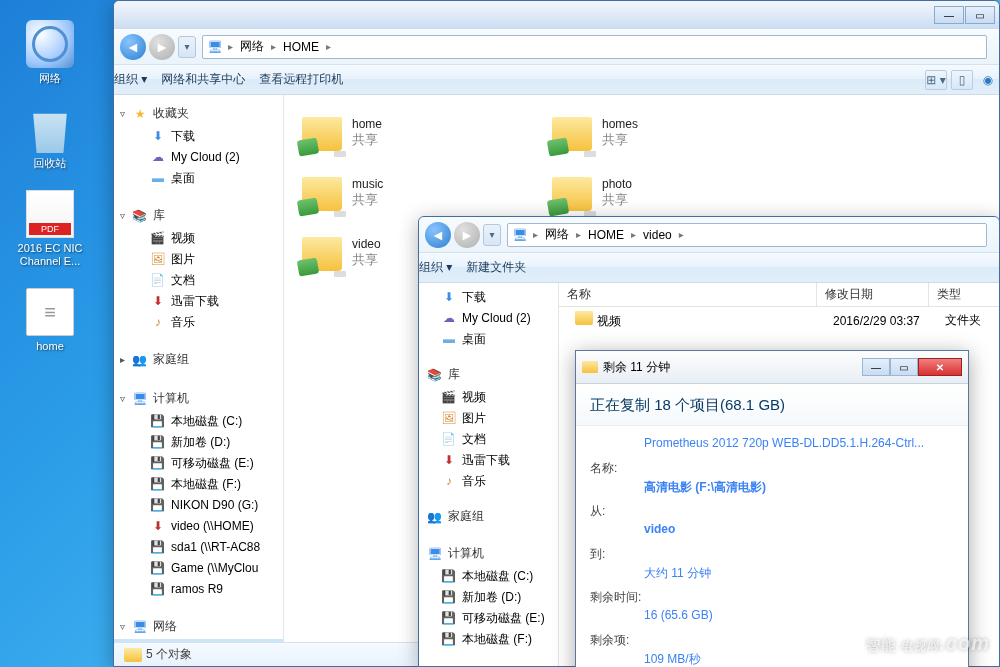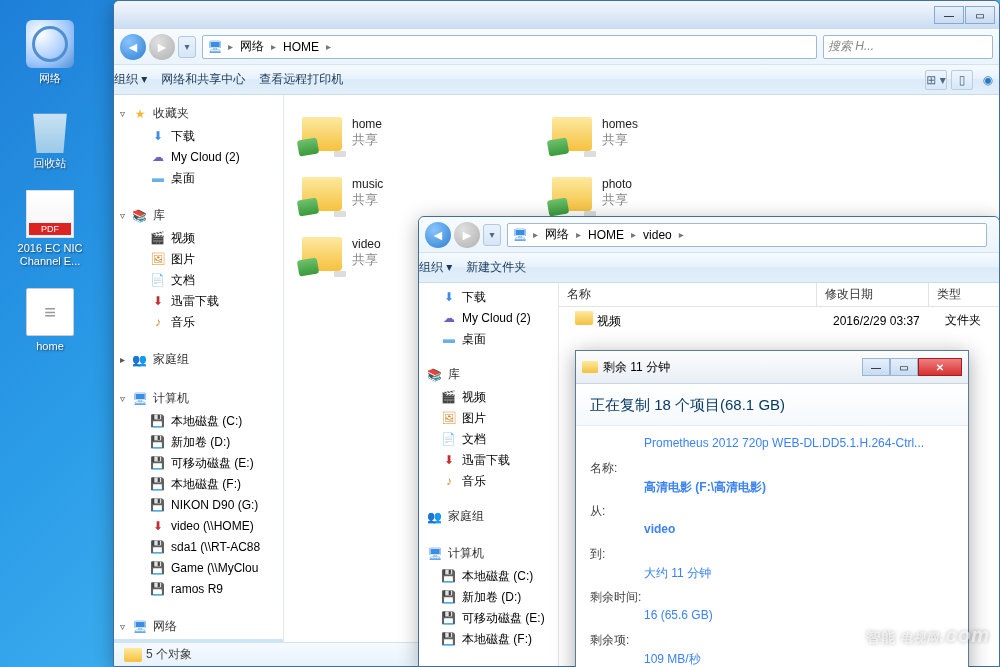--- a/index.html
+++ b/index.html
@@ -86,21 +86,21 @@
 .dlg-val.bold { font-weight:bold; }
 .progress { height:17px; border:1px solid #bcbcbc; background:#e9e9e9; border-radius:2px; margin-top:10px; overflow:hidden; }
 .progress .bar { height:100%; width:5%; background:linear-gradient(#6dd66d,#2da82d); }
 .dlg-foot { display:flex; align-items:center; padding:10px 14px 12px; background:#f3f3f3; border-top:1px solid #e0e0e0; }
 .expand { display:flex; align-items:center; gap:6px; color:#0a5aa0; cursor:pointer; }
 .expand .circ { width:16px; height:16px; border:1px solid #9ab4ce; border-radius:50%; display:flex; align-items:center; justify-content:center; font-size:10px; background:linear-gradient(#fff,#e6f0fa); }
 .btn { margin-left:auto; width:74px; height:22px; background:linear-gradient(#f8f8f8,#e4e4e4); border:1px solid #999; border-radius:3px; }
 
 .folder-sm { width:18px; height:14px; background:linear-gradient(#fde9a0,#f6c13e); border-radius:1px 1px 2px 2px; display:inline-block; margin-right:4px; }
 
-.watermark { position:absolute; right:10px; bottom:18px; color:rgba(255,255,255,.6); font-size:20px; font-style:italic; font-weight:bold; letter-spacing:1px; text-shadow:0 0 4px rgba(0,0,0,.3); }
+.watermark { position:absolute; right:10px; bottom:10px; color:rgba(255,255,255,.6); font-size:20px; font-style:italic; font-weight:bold; letter-spacing:1px; text-shadow:0 0 4px rgba(0,0,0,.3); }
 .watermark .box { display:inline-block; background:rgba(255,255,255,.3); border:2px solid rgba(255,255,255,.6); border-radius:4px; padding:0 4px; font-size:14px; font-style:normal; margin-right:-2px; }
 </style>
 </head>
 <body>
 
 <div class="desktop-icons">
   <div class="desktop-item">
       <div class="ico ico-network"></div>
       <div class="lbl">网络</div>
     </div>
@@ -131,23 +131,20 @@
     <div class="nav-btn disabled">►</div>
     <div class="nav-chev">▾</div>
     <div class="addr">
       <span class="mini-ico mi-comp">🖥</span>
       <span class="crumb-sep">▸</span>
       <span class="crumb">网络</span>
       <span class="crumb-sep">▸</span>
       <span class="crumb">HOME</span>
       <span class="crumb-sep">▸</span>
     </div>
-    <div class="search">
-        <span>搜索 H...</span>
-      </div>
   </div>
   <div class="toolbar">
     <span>组织 ▾</span>
     <span>网络和共享中心</span>
     <span>查看远程打印机</span>
     <div class="right">
       <div class="ticon">⊞ ▾</div>
       <div class="ticon">▯</div>
       <div class="ticon" style="color:#2a78c0;background:none;border:none;">◉</div>
     </div>

